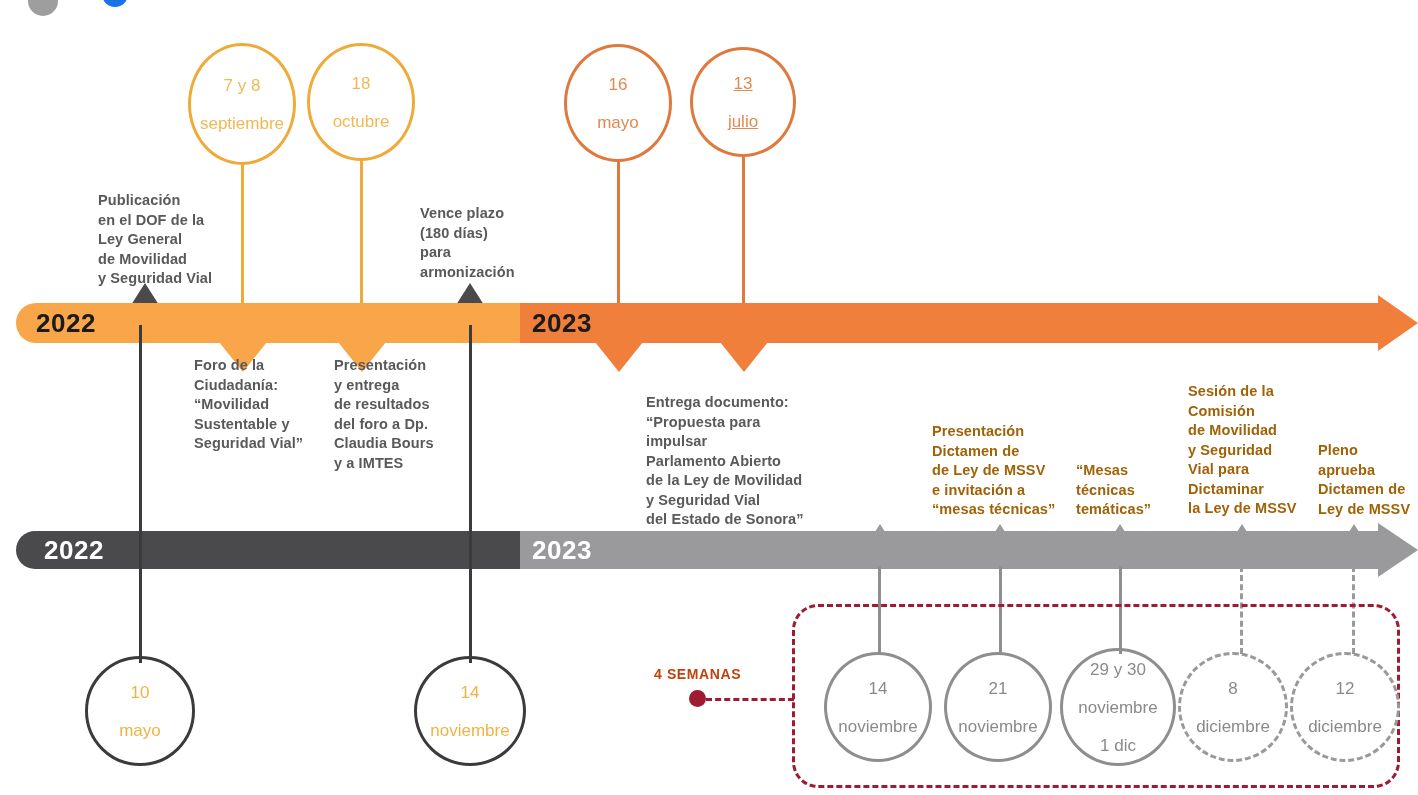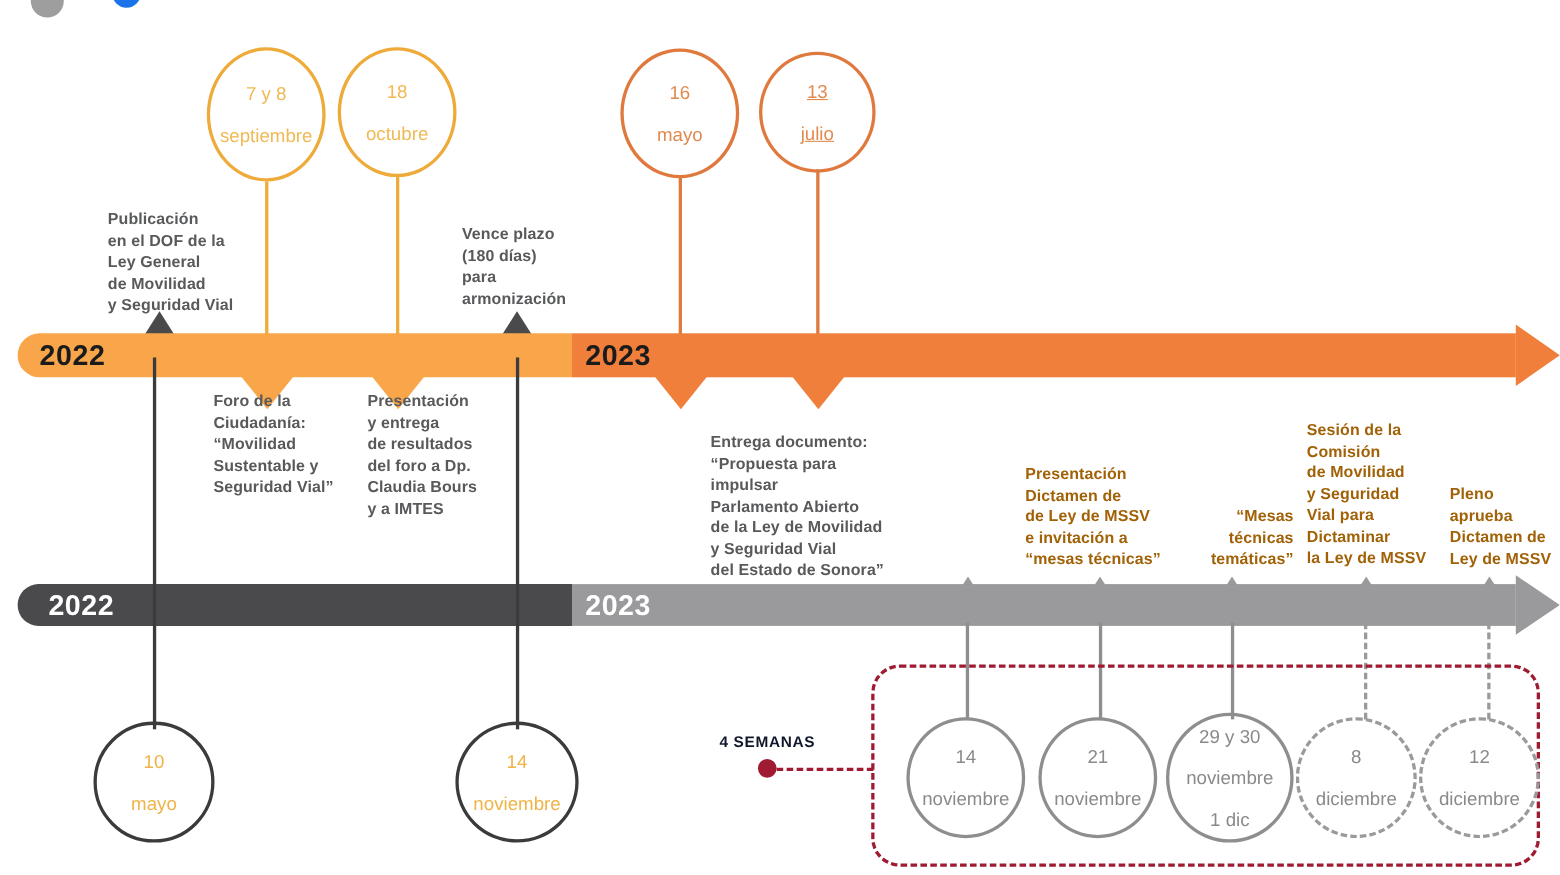--- a/index.html
+++ b/index.html
@@ -61,21 +61,21 @@
 
   
   #semanas-box{
     position:absolute;
     border:3px dashed #9e1b32;
     border-radius:26px;
     box-sizing:border-box;
   }
   #semanas-label{
     position:absolute;
-    font-size:14px;font-weight:bold;color:#0f172a;letter-spacing:0.6px;
+    font-size:14px;font-weight:bold;color:#c2410c;letter-spacing:0.6px;
   }
   #semanas-dot{
     position:absolute;width:17px;height:17px;border-radius:50%;background:#9e1b32;
   }
   #semanas-line{
     position:absolute;height:0;border-top:3px dashed #9e1b32;
   }
 
   
   .chrome-ic{position:absolute;}
@@ -167,21 +167,21 @@
 Parlamento Abierto
 de la Ley de Movilidad
 y Seguridad Vial
 del Estado de Sonora”</div>
 
   <div class="note gray" style="left:932px;top:422px;width:145px;">Presentación
 Dictamen de
 de Ley de MSSV
 e invitación a
 “mesas técnicas”</div>
-  <div class="note gray" style="left:1076px;top:461px;width:100px;text-align:right;">“Mesas
+  <div class="note gray" style="left:1076px;top:461px;width:100px;">“Mesas
 técnicas
 temáticas”</div>
   <div class="note gray" style="left:1188px;top:382px;width:130px;">Sesión de la
 Comisión
 de Movilidad
 y Seguridad
 Vial para
 Dictaminar
 la Ley de MSSV</div>
   <div class="note gray" style="left:1318px;top:441px;width:110px;">Pleno

